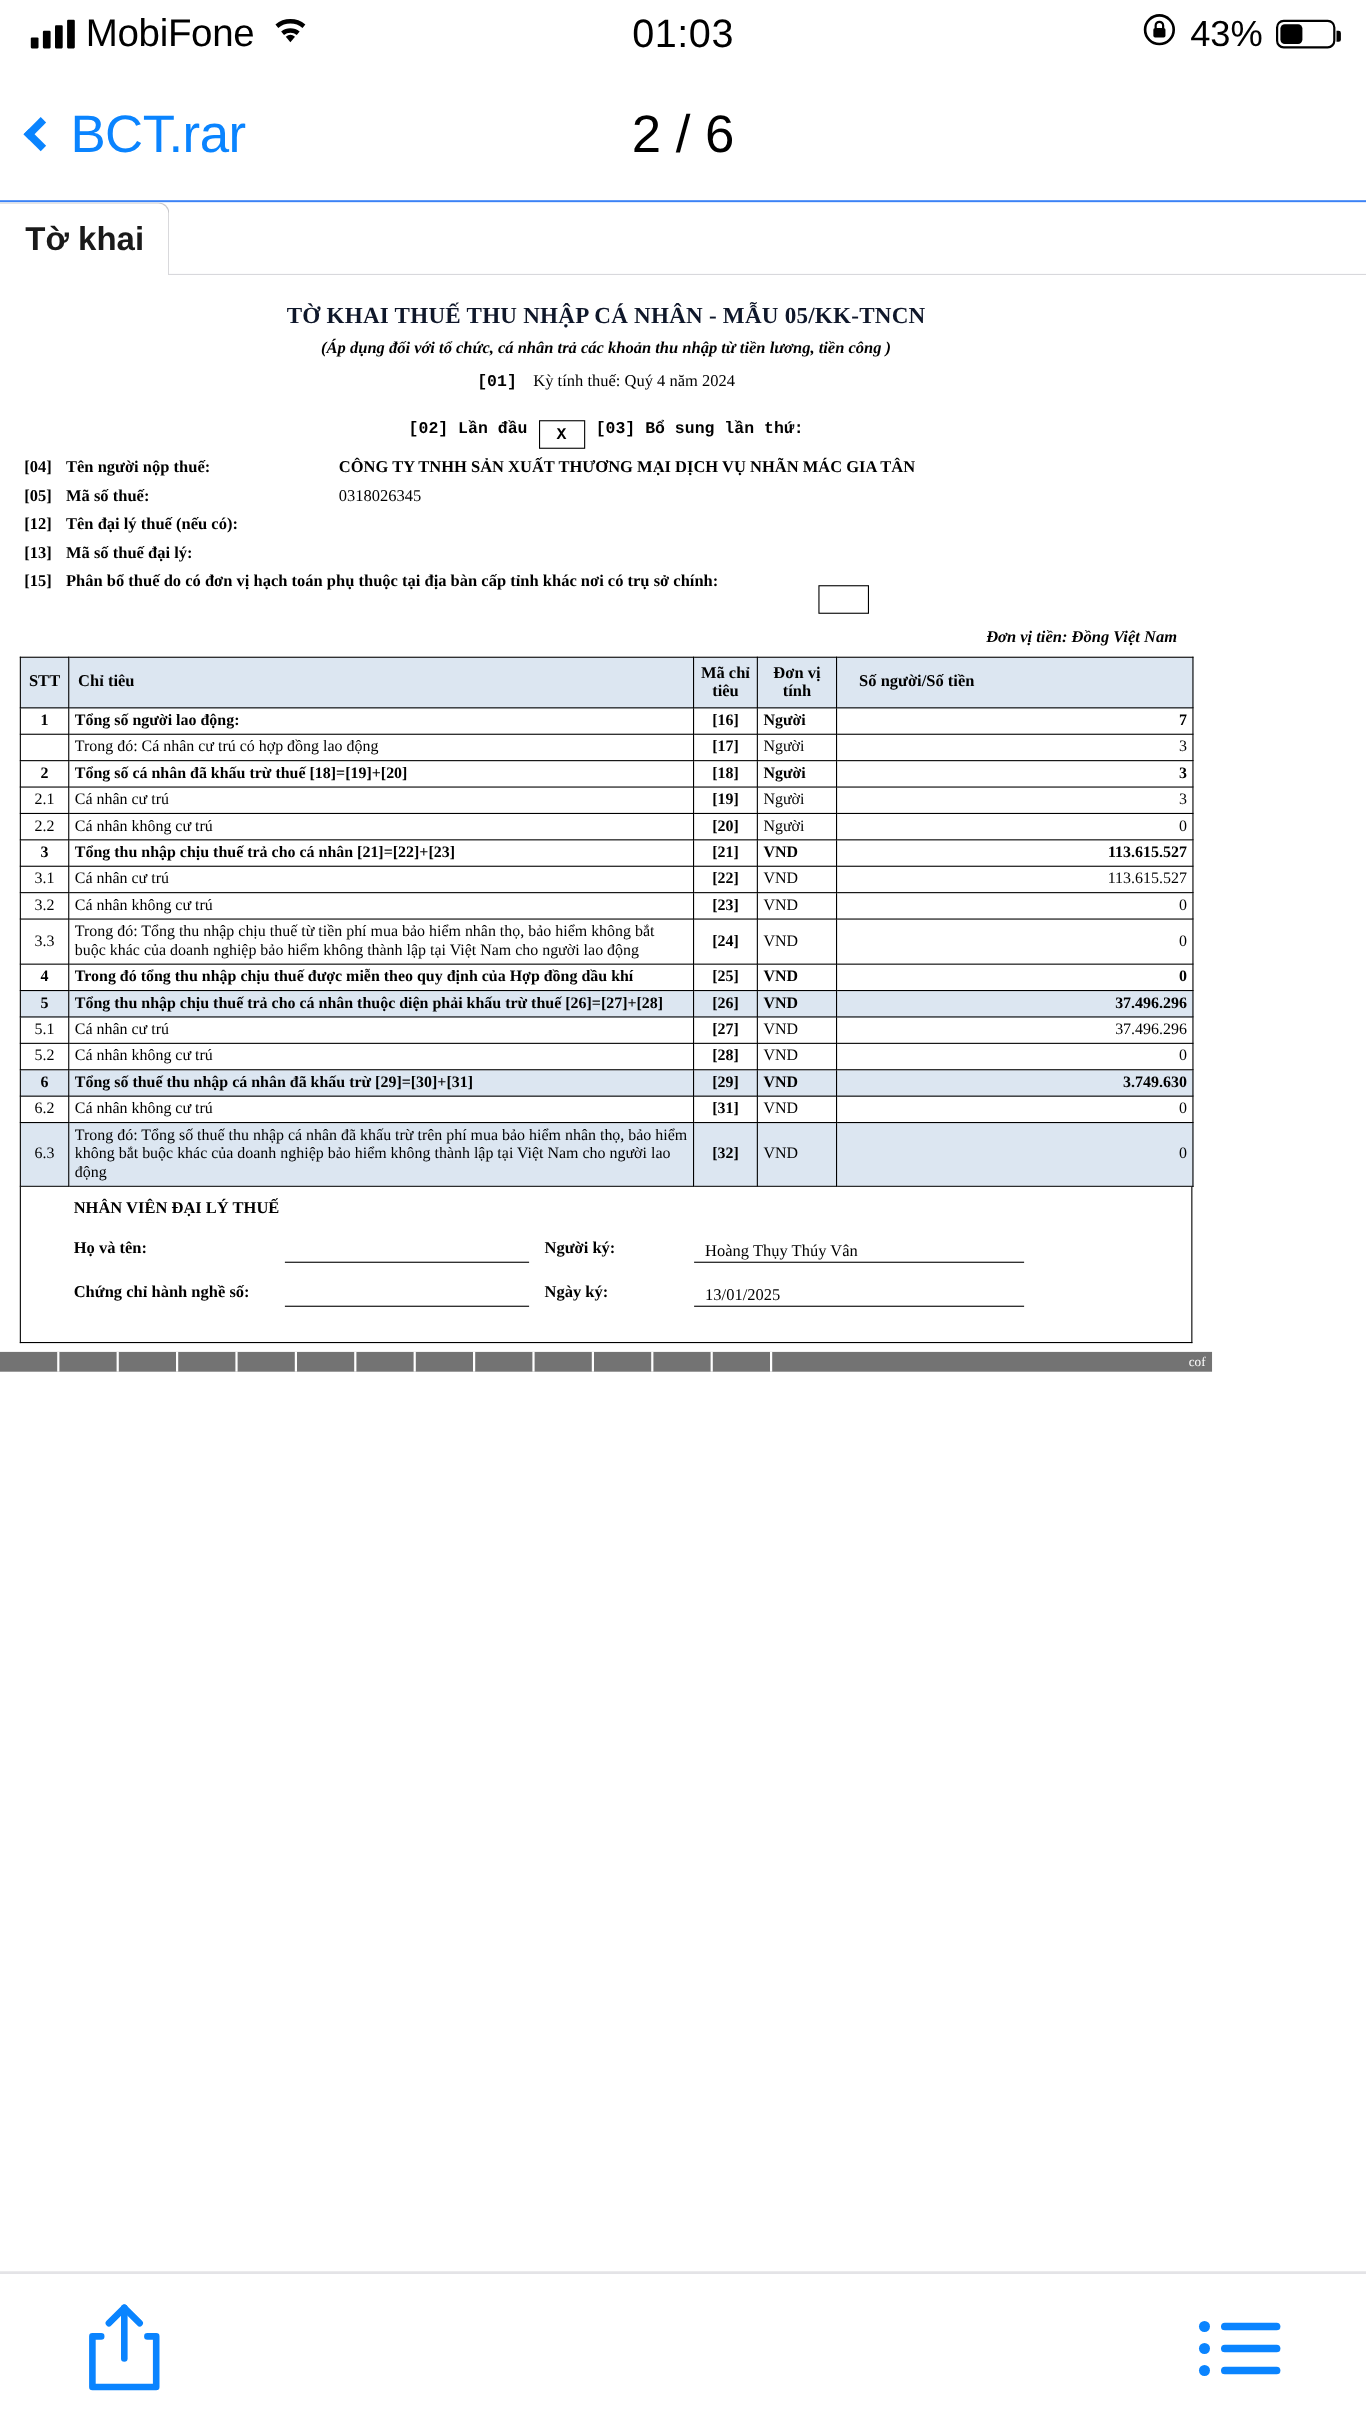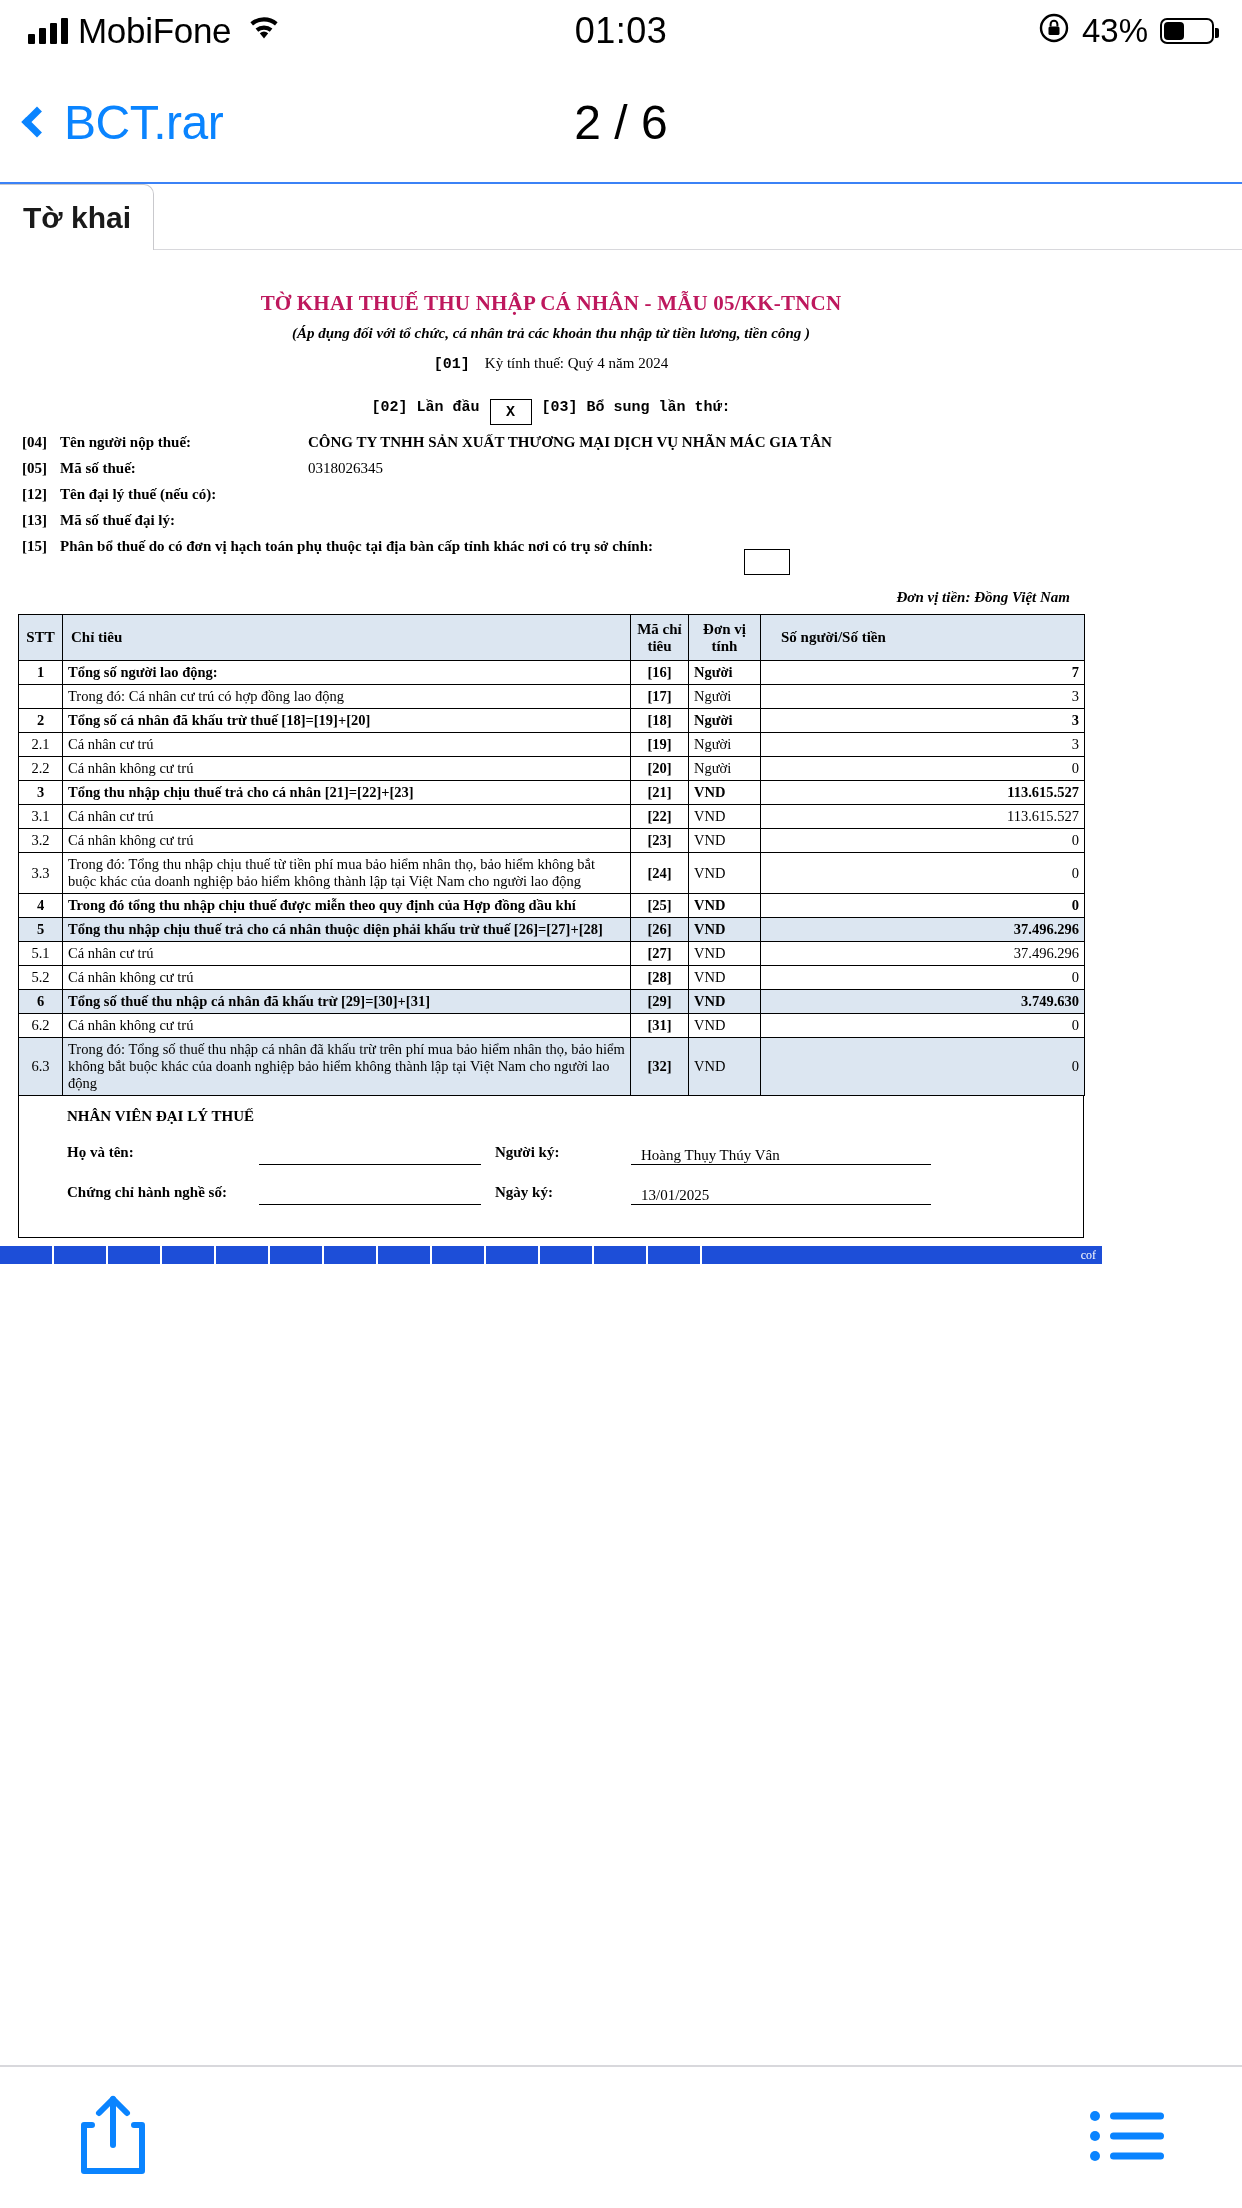--- a/index.html
+++ b/index.html
@@ -106,22 +106,22 @@
     position: absolute; top: 251px; left: 0;
     width: 1102px; height: 1037px;
     background: #ffffff;
     padding: 16px 0 0 0;
     overflow: hidden;
   }
   .doc-inner { width: 1102px; padding: 0 18px; }
 
   .doc-title {
     text-align: center; font-family: "Liberation Serif", serif;
-    font-size: 21px; font-weight: 700; color: #be185d;
-    margin-top: 24px; letter-spacing: 0.2px;
+    font-size: 21px; font-weight: 700; color: #0f172a;
+    margin-top: 8px; letter-spacing: 0.2px;
   }
   .doc-sub {
     text-align: center; font-family: "Liberation Serif", serif;
     font-size: 15px; font-style: italic; font-weight: 700; color: #000;
     margin-top: 9px;
   }
   .doc-period {
     text-align: center; font-family: "Liberation Serif", serif;
     font-size: 15px; font-weight: 700; color: #000; margin-top: 13px;
   }
@@ -201,21 +201,21 @@
   .sig-lab { width: 192px; font-size: 15px; font-weight: 700; }
   .sig-line {
     width: 222px; height: 26px; border-bottom: 1px solid #000;
   }
   .sig-lab2 { width: 150px; font-size: 15px; font-weight: 700; padding-left: 14px;}
   .sig-line2 {
     width: 300px; height: 26px; border-bottom: 1px solid #000;
     font-size: 15px; padding-left: 10px; display: flex; align-items: flex-end;
   }
   .doc-footer-bar {
-    width: 1102px; height: 18px; background: #1d4ed8;
+    width: 1102px; height: 18px; background: #737373;
     margin-top: 8px; position: relative;
     display: flex; align-items: center;
   }
   .doc-footer-bar span {
     position: absolute; right: 6px; color: #fff; font-size: 12px;
     font-family: "Liberation Serif", serif;
   }
   .doc-footer-bar i {
     display: block; width: 2px; height: 18px; background: #fff; margin-left: 52px;
   }

